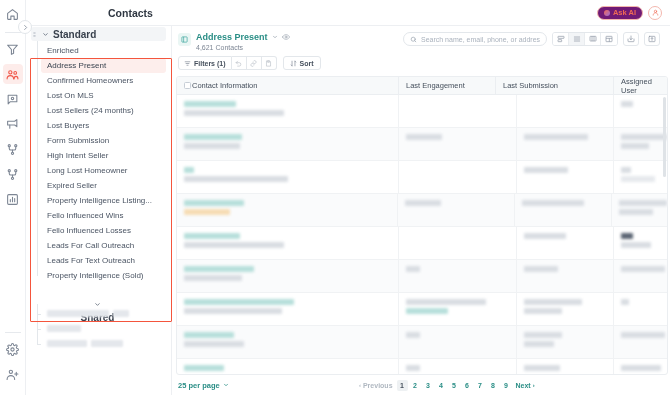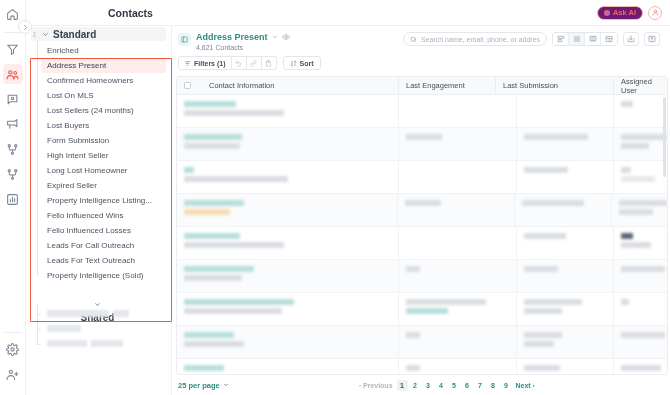--- a/index.html
+++ b/index.html
@@ -201,21 +201,21 @@
   .table-wrap {
     flex: 1; margin: 0 2px 0 4px; border: 1px solid #ebeef1; border-radius: 3px;
     display: flex; flex-direction: column; min-height: 0; overflow: hidden; background: #fff;
   }
   .thead { display: flex; height: 18px; background: #f7f9fa; border-bottom: 1px solid #ebeef1; }
   .th {
     font-size: 7.5px; color: #46505d; display: flex; align-items: center;
     padding-left: 7px; border-right: 1px solid #ebeef1; font-weight: normal;
   }
   .th:last-child { border-right: 0; }
-  .th.c0 { width: 222px; gap: 18px; }
+  .th.c0 { width: 222px; gap: 1px; }
   .th.c1 { width: 118px; }
   .th.c2 { width: 97px; }
   .th.c3 { flex: 1; align-items: center; }
   .chk { width: 7px; height: 7px; border: 1px solid #c7ced6; border-radius: 1.5px; background: #fff; }
   .tbody { flex: 1; overflow: hidden; position: relative; }
   .tr { display: flex; height: 33px; border-bottom: 1px solid #f0f2f4; }
   .tr.alt { background: #fafbfc; }
   .td { padding: 6px 0 0 7px; border-right: 1px solid #f0f2f4; }
   .td:last-child { border-right: 0; }
   .td.c0 { width: 222px; }

